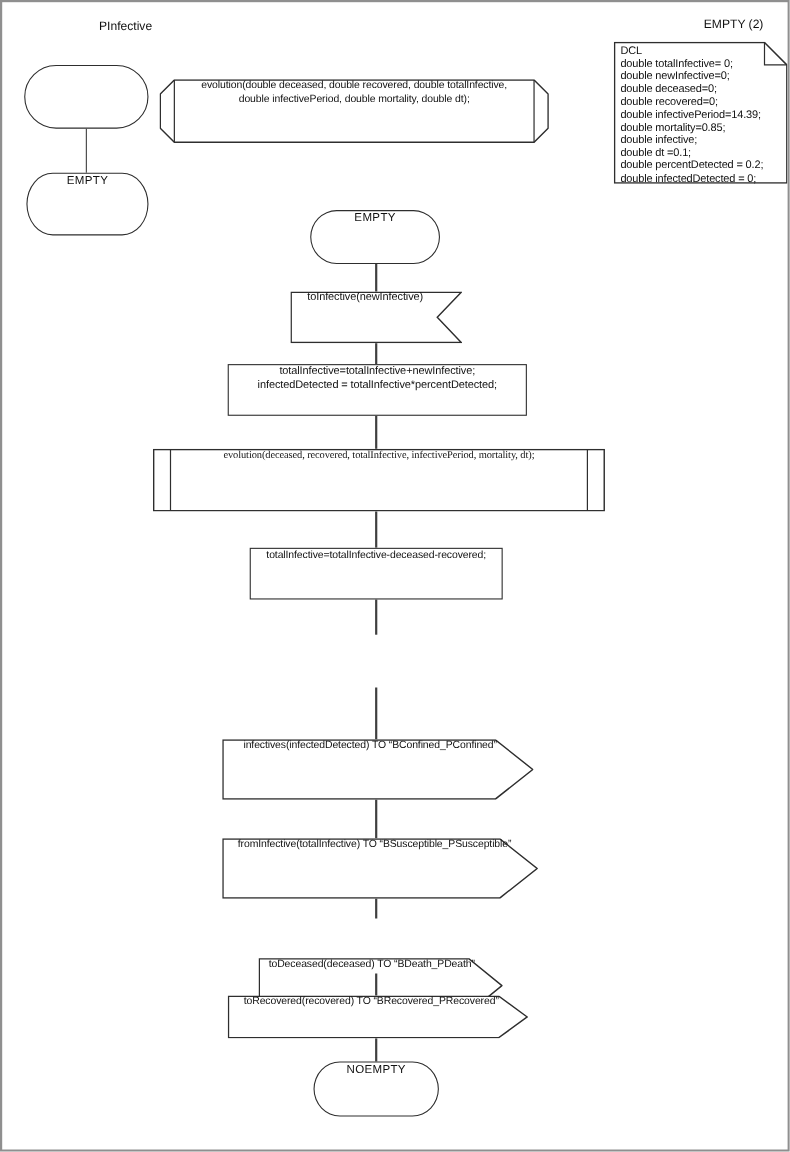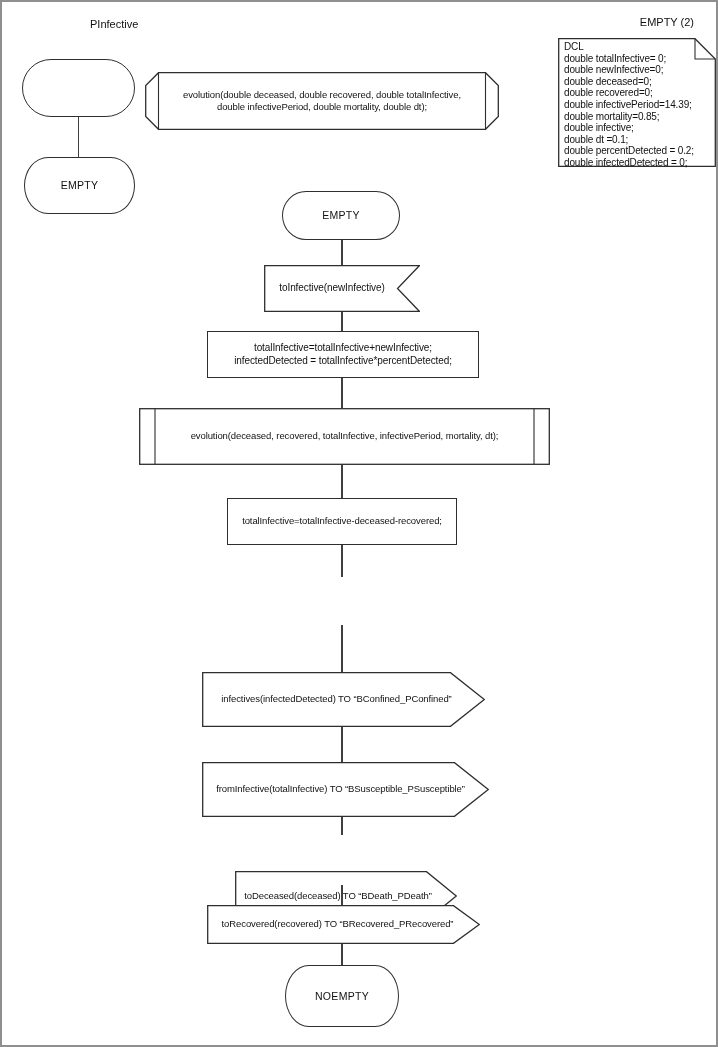--- a/index.html
+++ b/index.html
@@ -15,21 +15,21 @@
   }
   .hdr{position:absolute;font-size:11px;white-space:nowrap;}
   .bold{font-weight:bold;margin-top:48px;}
   .node{position:absolute;box-sizing:border-box;}
   .cssnode{background:#fff;border:1.3px solid #2e2e2e;}
   .stadium{border-radius:29px;}
   .state{border-radius:24px / 50%;}
   .node svg{position:absolute;left:0;top:0;display:block;}
   .lbl{
     position:absolute;left:0;top:0;width:100%;height:100%;
-    display:flex;flex-direction:column;align-items:center;justify-content:center;
+    display:flex;flex-direction:column;align-items:center;justify-content:flex-start;
     text-align:center;font-size:9.5px;line-height:12.5px;white-space:nowrap;
     letter-spacing:-0.1px;
   }
   .state .lbl,.stadium .lbl{font-size:10.5px;letter-spacing:0.3px;}
   .lbl10{font-size:10px;}
   .vline{position:absolute;width:1.4px;background:#3f3f3f;}
   .notetext{
     position:absolute;left:6px;top:3px;right:2px;
     font-size:10px;line-height:11.6px;white-space:nowrap;letter-spacing:-0.15px;
   }
@@ -99,21 +99,21 @@
 
   <div class="node cssnode" style="left:205px;top:329px;width:272px;height:47px;">
     <div class="lbl lbl10">
         <div>totalInfective=totalInfective+newInfective;</div>
         <div>infectedDetected = totalInfective*percentDetected;</div>
       </div>
   </div>
 
   <div class="vline" style="left:339.3px;top:376px;height:30px;"></div>
 
-  <div class="node" style="left:137px;top:406px;width:411px;height:57px;">
+  <div class="node" style="left:137px;top:406px;width:411px;height:57px;font-family:Liberation Serif, serif;">
     <svg width="411" height="57" viewBox="0 0 411 57">
       <rect x="0.7" y="0.7" width="409.6" height="55.6" fill="#ffffff" stroke="#2e2e2e" stroke-width="1.3"></rect>
       <path d="M16,0.7 L16,56.3 M395,0.7 L395,56.3" fill="none" stroke="#2e2e2e" stroke-width="1.1"></path>
     </svg>
     <div class="lbl">evolution(deceased, recovered, totalInfective, infectivePeriod, mortality, dt);</div>
   </div>
 
   <div class="vline" style="left:339.3px;top:463px;height:33px;"></div>
 
   <div class="node cssnode" style="left:225px;top:496px;width:230px;height:47px;">
@@ -154,17 +154,17 @@
 
   <div class="node" style="left:205px;top:903px;width:273px;height:39px;">
     <svg width="273" height="39" viewBox="0 0 273 39">
       <path d="M0.7,0.7 L246.5,0.7 L272.3,19.5 L246.5,38.3 L0.7,38.3 Z" fill="#ffffff" stroke="#2e2e2e" stroke-width="1.3"></path>
     </svg>
     <div class="lbl" style="padding-right:12px;box-sizing:border-box;">toRecovered(recovered) TO “BRecovered_PRecovered”</div>
   </div>
 
   <div class="vline" style="left:339.3px;top:942px;height:21px;"></div>
 
-  <div class="node cssnode state" style="left:283px;top:963px;width:114px;height:62px;">
+  <div class="node cssnode state" style="left:283px;top:963px;width:114px;height:50px;">
     <div class="lbl">NOEMPTY</div>
   </div>
 
 </div>
 
 </body></html>

